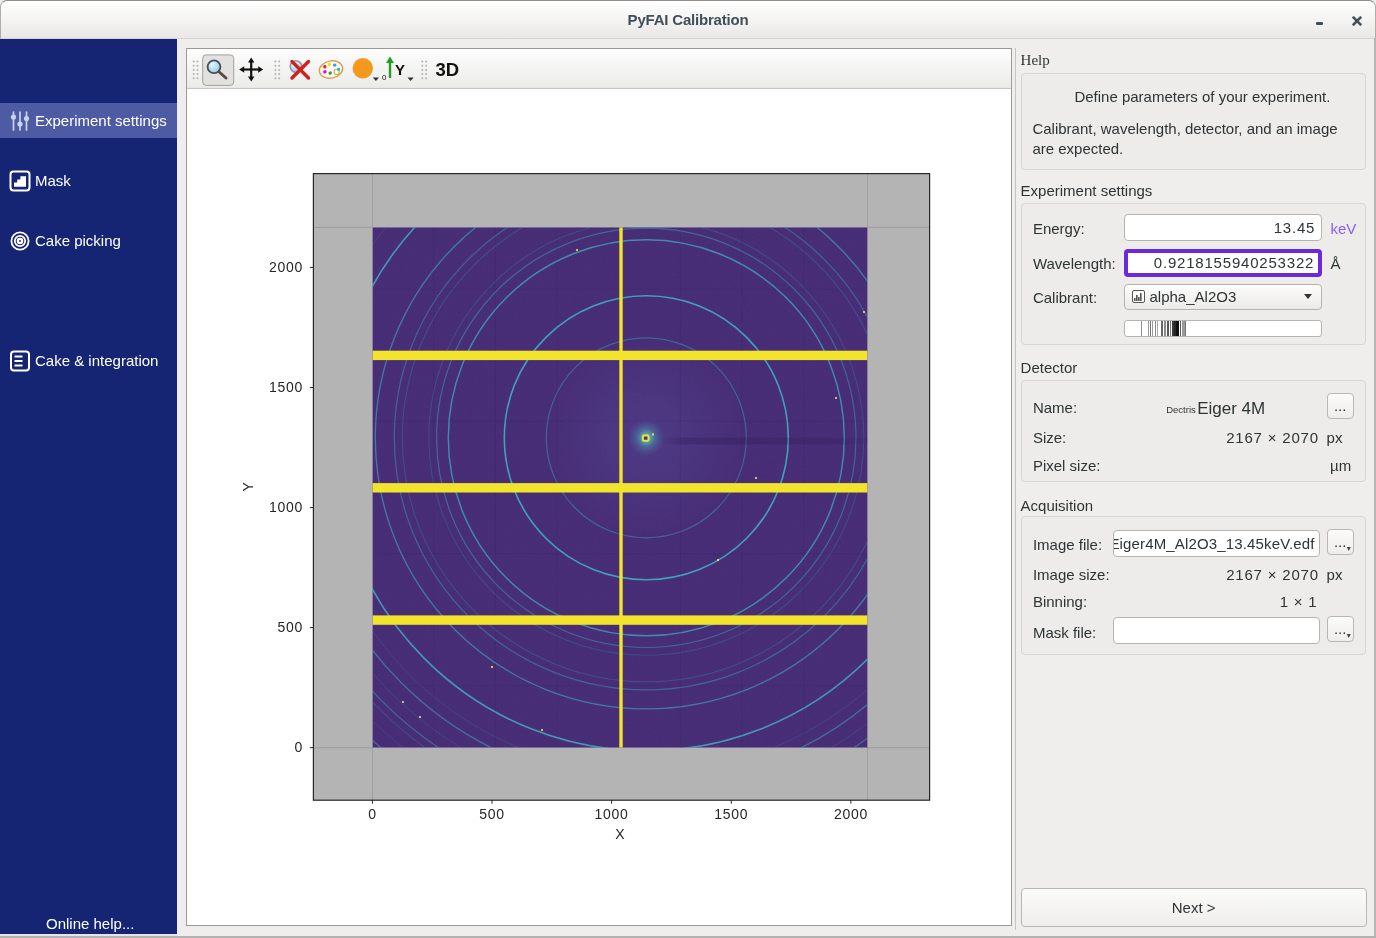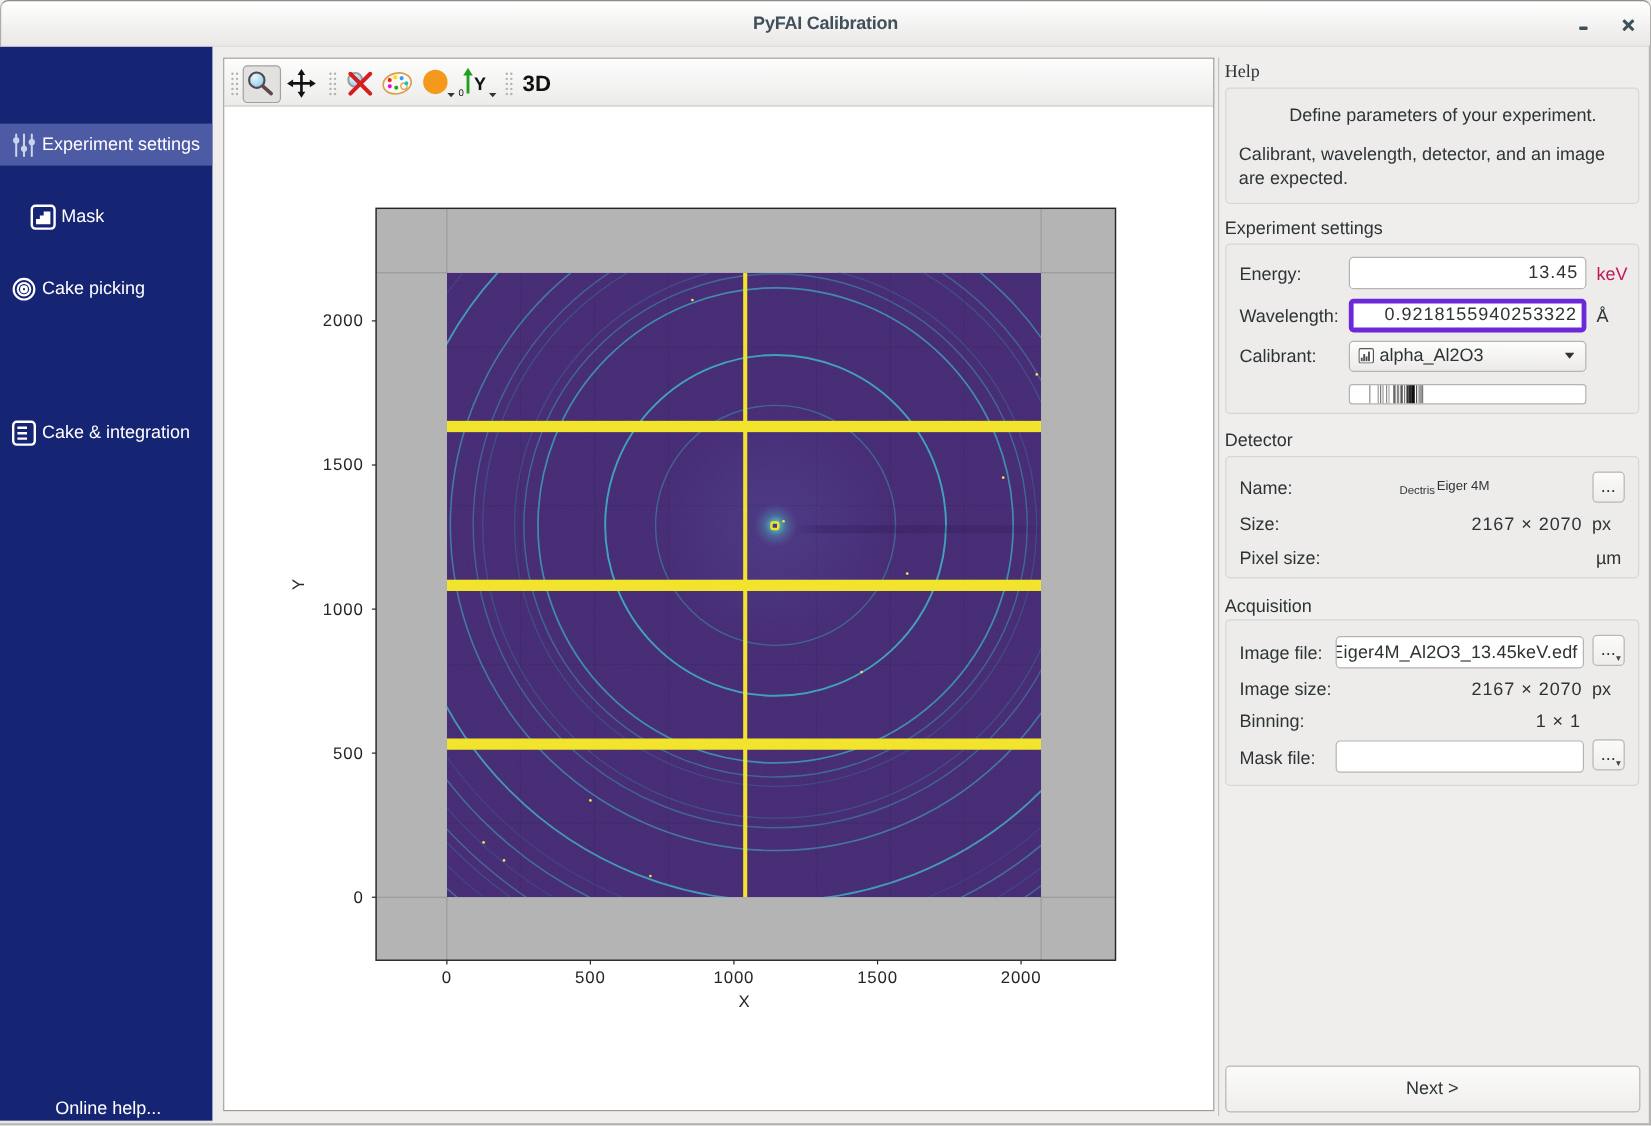--- a/index.html
+++ b/index.html
@@ -25,21 +25,21 @@
             <line x1="11" y1="2" x2="11" y2="20"></line>
             <line x1="17.5" y1="2" x2="17.5" y2="20"></line>
           </g>
    <circle cx="4.5" cy="7" r="2.6" fill="#c9d3ee"></circle>
           <circle cx="11" cy="14" r="2.6" fill="#c9d3ee"></circle>
           <circle cx="17.5" cy="8.5" r="2.6" fill="#c9d3ee"></circle>
         </svg>
       </span>
 <span style="margin-left:3px;color:#ffffff;font-size:15px;">Experiment settings</span>
     </div>
-<div style="position:absolute;left:0;top:124.9px;width:176.6px;height:34.5px;display:flex;align-items:center;padding-left:16px;">
+<div style="position:absolute;left:0;top:124.9px;width:176.6px;height:34.5px;display:flex;align-items:center;">
 <span style="margin-left:8px;width:24px;display:flex;justify-content:center;">
         <svg width="22" height="22" viewBox="0 0 22 22">
           <rect x="1.5" y="1.5" width="19" height="19" rx="3" fill="none" stroke="#fff" stroke-width="2"></rect>
    <path d="M5 16.8 L5 12.5 L8.2 12.5 L8.2 9.5 L11.4 9.5 L11.4 6.2 L17 6.2 L17 16.8 Z" fill="#fff"></path>
         </svg>
       </span>
 <span style="margin-left:3px;color:#ffffff;font-size:15px;">Mask</span>
     </div>
 <div style="position:absolute;left:0;top:184.9px;width:176.6px;height:34.5px;display:flex;align-items:center;">
 <span style="margin-left:8px;width:24px;display:flex;justify-content:center;">
@@ -272,21 +272,21 @@
 <div style="position:absolute;left:1021.4px;top:73.3px;width:344.6px;height:96.3px;background:#edecea;border:1px solid #d7d6d4;border-radius:4px;box-sizing:border-box;"></div>
 <div style="position:absolute;left:1032.4px;top:87.5px;width:322px;color:#2e3436;font-size:15px;margin-left:42px;">Define parameters of your experiment.</div>
 <div style="position:absolute;left:1032.4px;top:118.6px;width:322px;color:#2e3436;font-size:15px;line-height:20.5px;">Calibrant, wavelength, detector, and an image are expected.</div>
 
 <div style="position:absolute;left:1020.6px;top:181.5px;color:#2e3436;font-size:15px;">Experiment settings</div>
 <div style="position:absolute;left:1021.4px;top:202.8px;width:344.2px;height:142.7px;background:#edecea;border:1px solid #d7d6d4;border-radius:4px;box-sizing:border-box;"></div>
 <div style="position:absolute;left:1032.9px;top:219.8px;color:#2e3436;font-size:15px;">Energy:</div>
 <div style="position:absolute;left:1123.5px;top:213.6px;width:198.7px;height:27.4px;background:#fff;border:1px solid #b6b4b1;border-radius:4px;box-sizing:border-box;overflow:hidden;display:flex;align-items:center;justify-content:flex-end;padding:0 6px;white-space:nowrap;">
     <span style="color:#2e3436;font-size:15px;letter-spacing:0.8px;">13.45</span>
   </div>
-<div style="position:absolute;left:1330.5px;top:219.8px;color:#be185d;font-size:15px;">keV</div>
+<div style="position:absolute;left:1330.5px;top:219.8px;color:#8b5cf6;font-size:15px;">keV</div>
 <div style="position:absolute;left:1032.9px;top:255.3px;color:#2e3436;font-size:15px;">Wavelength:</div>
 <div style="position:absolute;left:1123.5px;top:249.3px;width:198.7px;height:27.4px;background:#fff;border:4px solid #6d28d9;border-radius:4px;box-sizing:border-box;overflow:hidden;display:flex;align-items:center;justify-content:flex-end;padding:0 4px;white-space:nowrap;">
     <span style="color:#2e3436;font-size:15px;letter-spacing:0.8px;">0.9218155940253322</span>
   </div>
 <div style="position:absolute;left:1330.5px;top:255.3px;color:#2e3436;font-size:15px;">Å</div>
 <div style="position:absolute;left:1032.9px;top:289.4px;color:#2e3436;font-size:15px;">Calibrant:</div>
 <div style="position:absolute;left:1123.5px;top:283.5px;width:198.7px;height:26.9px;background:linear-gradient(#fdfdfc,#ebeae8);border:1px solid #b6b4b1;border-radius:4px;box-sizing:border-box;display:flex;align-items:center;">
 <svg style="margin-left:7px" width="13" height="13" viewBox="0 0 13 13">
       <rect x="0.5" y="0.5" width="12" height="12" rx="1.5" fill="#fff" stroke="#555"></rect>
       <g fill="#555">
@@ -314,21 +314,21 @@
 <div style="position:absolute;left:1174.4px;top:321.0px;width:1.4px;height:15.0px;background:#282828;"></div>
 <div style="position:absolute;left:1176.4px;top:321.0px;width:2.3px;height:15.0px;background:#101010;"></div>
 <div style="position:absolute;left:1179.6px;top:321.0px;width:1.2px;height:15.0px;background:#585858;"></div>
 <div style="position:absolute;left:1181.6px;top:321.0px;width:3.1px;height:15.0px;background:#9a9a9a;"></div>
 <div style="position:absolute;left:1185.2px;top:321.0px;width:0.8px;height:15.0px;background:#787878;"></div>
 
 <div style="position:absolute;left:1020.6px;top:359.0px;color:#2e3436;font-size:15px;">Detector</div>
 <div style="position:absolute;left:1021.4px;top:380.4px;width:344.2px;height:101.9px;background:#edecea;border:1px solid #d7d6d4;border-radius:4px;box-sizing:border-box;"></div>
 <div style="position:absolute;left:1032.9px;top:398.5px;color:#2e3436;font-size:15px;">Name:</div>
 <div style="position:absolute;left:1166.2px;top:403.5px;color:#2e3436;font-size:9.5px;">Dectris</div>
-<div style="position:absolute;left:1197.2px;top:398.5px;color:#2e3436;font-size:11px;">Eiger 4M</div>
+<div style="position:absolute;left:1197.2px;top:398.5px;color:#2e3436;font-size:17px;">Eiger 4M</div>
 <div style="position:absolute;left:1326.6px;top:392.5px;width:27.2px;height:26px;background:linear-gradient(#fbfbfa,#eeedeb);border:1px solid #b9b7b4;border-radius:4px;box-sizing:border-box;display:flex;align-items:center;justify-content:center;color:#2e3436;font-size:15px;">...</div>
 <div style="position:absolute;left:1032.9px;top:429.4px;color:#2e3436;font-size:15px;">Size:</div>
 <div style="position:absolute;right:57.200000000000045px;top:429.4px;color:#2e3436;font-size:15px;letter-spacing:0.8px;white-space:nowrap;">2167 × 2070</div>
 <div style="position:absolute;left:1326.6px;top:429.4px;color:#2e3436;font-size:15px;">px</div>
 <div style="position:absolute;left:1032.9px;top:457.0px;color:#2e3436;font-size:15px;">Pixel size:</div>
 <div style="position:absolute;left:1330.0px;top:457.0px;color:#2e3436;font-size:15px;">µm</div>
 
 <div style="position:absolute;left:1020.6px;top:497.0px;color:#2e3436;font-size:15px;">Acquisition</div>
 <div style="position:absolute;left:1021.4px;top:515.9px;width:344.2px;height:138.9px;background:#edecea;border:1px solid #d7d6d4;border-radius:4px;box-sizing:border-box;"></div>
 <div style="position:absolute;left:1032.9px;top:536.3px;color:#2e3436;font-size:15px;">Image file:</div>

